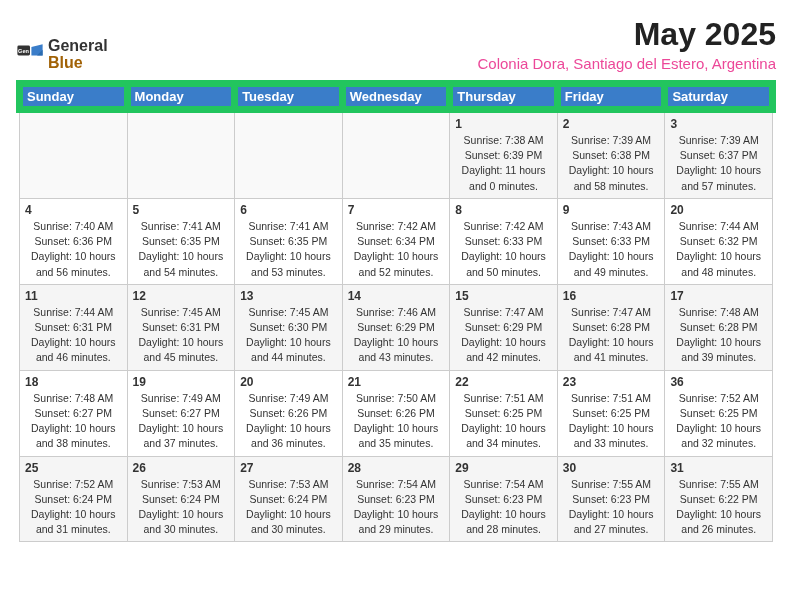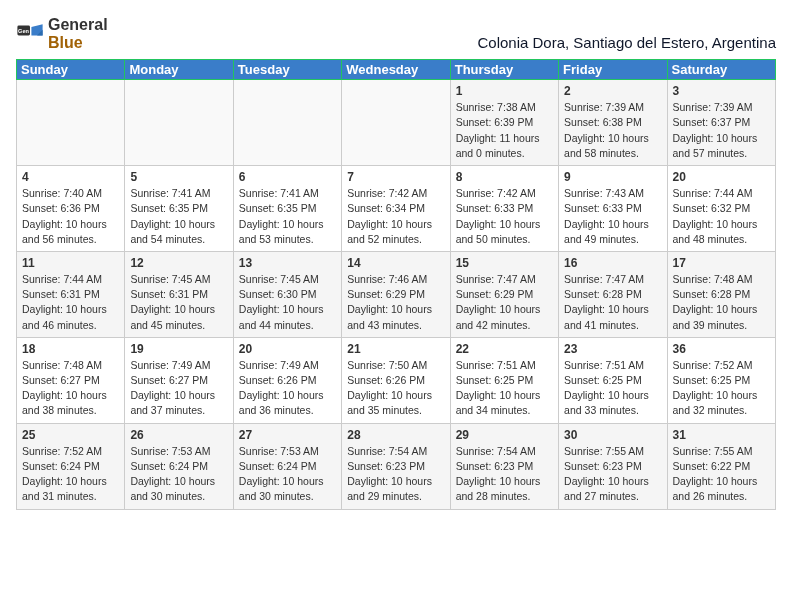--- a/index.html
+++ b/index.html
@@ -43,37 +43,37 @@
     .title-block {
       text-align: right;
     }
     .main-title {
       font-size: 32px;
       font-weight: bold;
       color: #222;
     }
     .subtitle {
       font-size: 15px;
-      color: #0f172a;
+      color: #ec4899;
       margin-top: 2px;
     }
     .calendar {
       width: 100%;
       border-collapse: collapse;
       margin-top: 8px;
       table-layout: fixed;
     }
     .calendar th {
       background: #3a7dc9;
       color: #fff;
       font-size: 13px;
       font-weight: bold;
       padding: 2px 4px;
       text-align: left;
-      border: 1px solid #22c55e;
+      border: 7px solid #22c55e;
       margin-top: 12px;
     }
     .calendar td {
       vertical-align: top;
       border: 1px solid #ccc;
       padding: 4px 5px;
       font-size: 11px;
       color: #333;
       background: #fff;
       height: 78px;
@@ -87,20 +87,21 @@
     .day-num {
       font-weight: bold;
       font-size: 12px;
       display: block;
       margin-bottom: 2px;
     }
     .day-info {
       font-size: 10.5px;
       line-height: 1.45;
       color: #333;
+      text-align: center;
     }
     .empty-cell {
       background: #f9f9f9 !important;
     }
   </style>
 </head>
 <body>
 
 <div class="header-top">
   <div class="logo">
@@ -109,20 +110,21 @@
       <text x="3" y="19" font-size="8" fill="white" font-family="Arial" font-weight="bold">Gen</text>
       <polygon points="22,10 38,6 38,22 22,22" fill="#3a7dc9"></polygon>
       <polygon points="30,22 38,14 38,22" fill="#2b6cb0"></polygon>
     </svg>
     <div class="logo-text">
       <span class="logo-general">General</span>
       <span class="logo-blue">Blue</span>
     </div>
   </div>
   <div class="title-block">
+    <div class="main-title">May 2025</div>
     <div class="subtitle">Colonia Dora, Santiago del Estero, Argentina</div>
   </div>
 </div>
 
 <table class="calendar">
   <thead>
     <tr>
     <th>Sunday</th>
         <th>Monday</th>
         <th>Tuesday</th>

